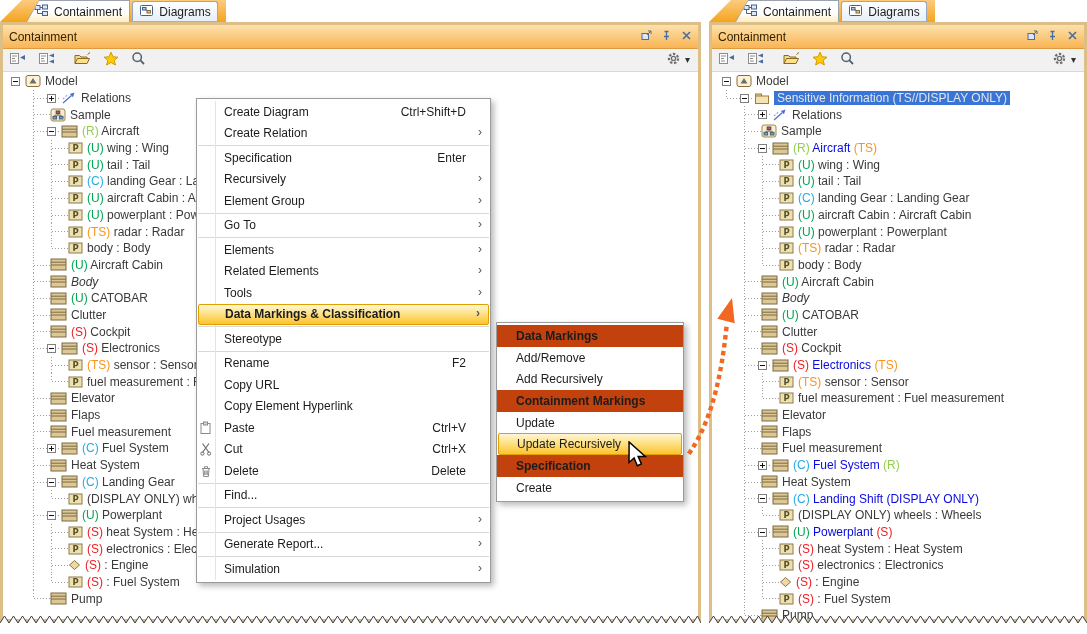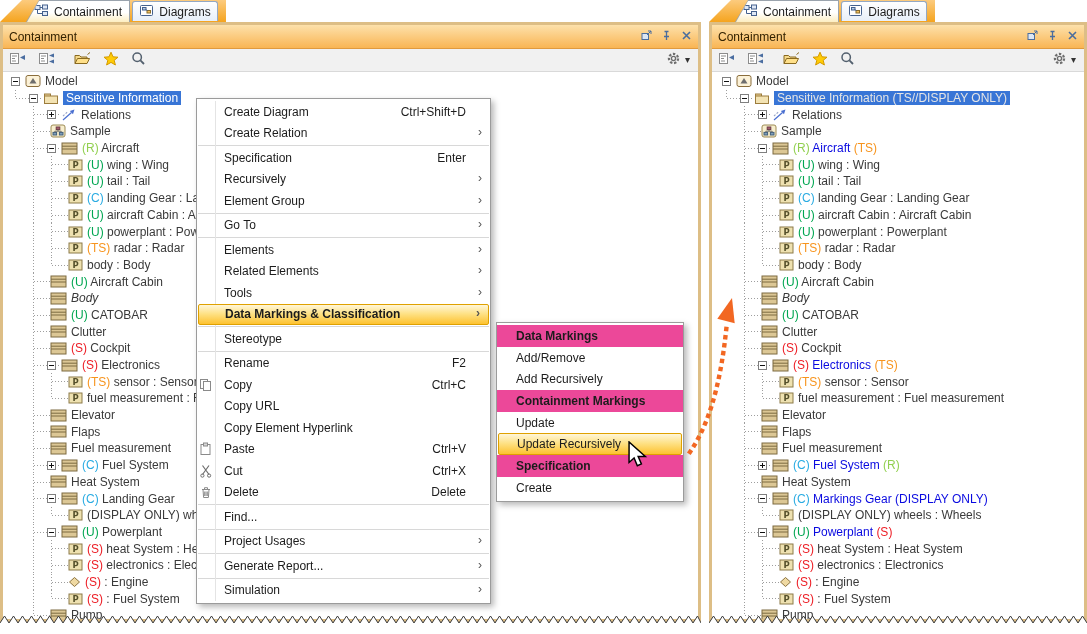--- a/index.html
+++ b/index.html
@@ -61,21 +61,21 @@
       padding-left:27px;padding-right:24px;}
   .mi .sc{margin-left:auto;padding-left:18px;}
   .mi .arr{position:absolute;right:8px;top:50%;transform:translateY(-54%);
       color:#555;font-size:12px;}
   .mi.hl{margin:0 1px;border:1px solid #dfa100;border-radius:2px;height:19.5px;
       background:linear-gradient(#fff6d8,#fee287 45%,#fdc230);font-weight:600;padding-left:26px;}
   .msep{border-top:1px solid #d8d8d8;margin:1px 1px;}
   .gic{position:absolute;left:2px;top:50%;transform:translateY(-50%);width:14px;height:14px;}
   #sub-menu{left:496px;top:322px;width:188px;z-index:6;}
   .si{height:21.7px;display:flex;align-items:center;padding:0 10px 0 19px;}
-  .si.hdr{font-weight:bold;background:#ec4899;}
+  .si.hdr{font-weight:bold;background:#c2410c;}
   .si.hl{margin:0 1px;border:1px solid #dfa100;border-radius:2px;height:19.7px;
       background:linear-gradient(#fff6d8,#fee287 45%,#fdc230);padding-left:18px;}
   
   .tear{position:absolute;height:22px;z-index:8;}
   #arrow-annot{position:absolute;left:678px;top:292px;z-index:9;}
   #cursor{position:absolute;left:627px;top:441px;z-index:10;}
 </style>
 </head>
 <body>
 
@@ -190,33 +190,20 @@
         </span>
         <span class="ticon">
           <svg width="16" height="14">
             <rect x="1" y="1.5" width="14" height="11" rx="2" fill="#fcf2d8" stroke="#8a6d3b"></rect>
             <path d="M4.5 9.5 L8 4 L11.5 9.5 Z" fill="#6e6e6e"></path>
           </svg>
         </span>
         <span class="lbl"><span style="color: rgb(58, 58, 58);">Model</span></span>
       </div>
       <div class="trow">
-        <span class="cell g-L"></span>
-        <span class="cell ec hline">
-          <span class="exp minus"></span>
-        </span>
-        <span class="ticon">
-          <svg width="16" height="14">
-            <rect x="1.5" y="3" width="6" height="3" fill="#e8cf96" stroke="#9c7c3c"></rect>
-            <rect x="1.5" y="5" width="13" height="7.5" fill="#f3e3b3" stroke="#9c7c3c"></rect>
-          </svg>
-        </span>
-        <span class="lbl sel"><span style="color: rgb(255, 255, 255);">Sensitive Information</span></span>
-      </div>
-      <div class="trow">
         <span class="cell"></span>
         <span class="cell g-t"></span>
         <span class="cell ec hline">
           <span class="exp plus"></span>
         </span>
         <span class="ticon">
           <svg width="16" height="14">
             <path d="M2 12 L10.5 4.5" stroke="#4a6fd0" stroke-width="1.2"></path>
             <path d="M13.5 1.5 L8.8 3.1 L12 6.2 Z" fill="#4a6fd0"></path>
             <path d="M2 8 L7 3.5" stroke="#9aa6c8" stroke-width="1.2" stroke-dasharray="2 1.5"></path>
@@ -993,21 +980,21 @@
         <span class="cell g-t"></span>
         <span class="cell ec hline">
           <span class="exp minus"></span>
         </span>
         <span class="ticon">
           <svg width="17" height="13">
             <rect x="1" y="1" width="15" height="11" fill="#dcc795" stroke="#7c6a40"></rect>
             <path d="M1 4.2 h15 M1 7 h15" stroke="#7c6a40"></path>
           </svg>
         </span>
-        <span class="lbl"><span style="color: rgb(41, 171, 226);">(C) </span><span style="color: rgb(10, 10, 224);">Markings Gear (DISPLAY ONLY)</span></span>
+        <span class="lbl"><span style="color: rgb(41, 171, 226);">(C) </span><span style="color: rgb(10, 10, 224);">Landing Shift (DISPLAY ONLY)</span></span>
       </div>
       <div class="trow">
         <span class="cell"></span>
         <span class="cell g-v"></span>
         <span class="cell g-L"></span>
         <span class="cell ec short hline"></span>
         <span class="ticon">
           <svg width="15" height="12">
             <rect x="1" y="1" width="13" height="10" fill="#eee1b0" stroke="#8c7a48"></rect>
             <text x="7.5" y="9" font-size="8.5" font-family="DejaVu Sans" font-weight="bold" fill="#55502a" text-anchor="middle">P</text>
@@ -1140,28 +1127,20 @@
       <span class="arr">›</span>
     </div>
     <div class="msep"></div>
     <div class="mi">
       <span>Stereotype</span>
     </div>
     <div class="msep"></div>
     <div class="mi">
       <span>Rename</span>
       <span class="sc">F2</span>
-    </div>
-    <div class="mi">
-      <span class="gic"><svg width="14" height="14">
-          <rect x="1.5" y="1.5" width="7" height="9" fill="#fff" stroke="#8a8a8a"></rect>
-          <rect x="4.5" y="3.5" width="7" height="9" fill="#fff" stroke="#8a8a8a"></rect>
-        </svg></span>
-      <span>Copy</span>
-      <span class="sc">Ctrl+C</span>
     </div>
     <div class="mi">
       <span>Copy URL</span>
     </div>
     <div class="mi">
       <span>Copy Element Hyperlink</span>
     </div>
     <div class="mi">
       <span class="gic"><svg width="14" height="14">
           <rect x="2" y="2.5" width="9" height="10" fill="#fff" stroke="#8a8a8a"></rect>

